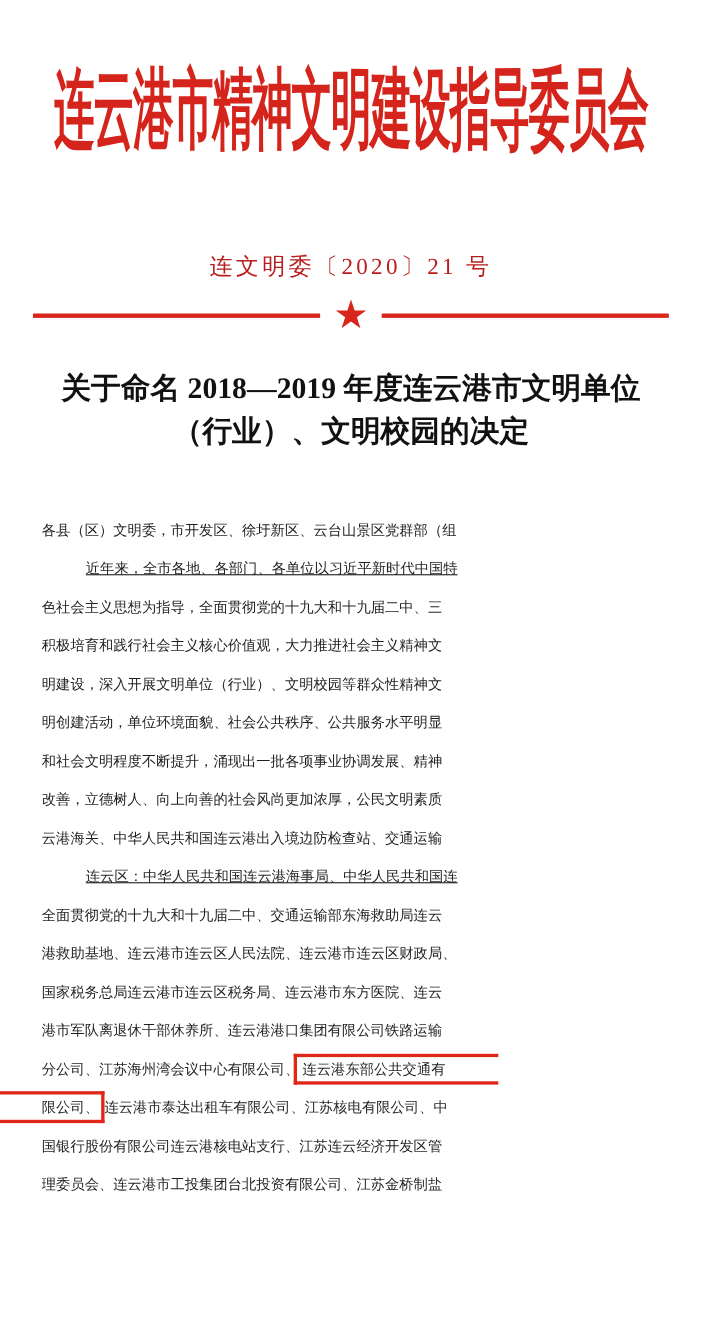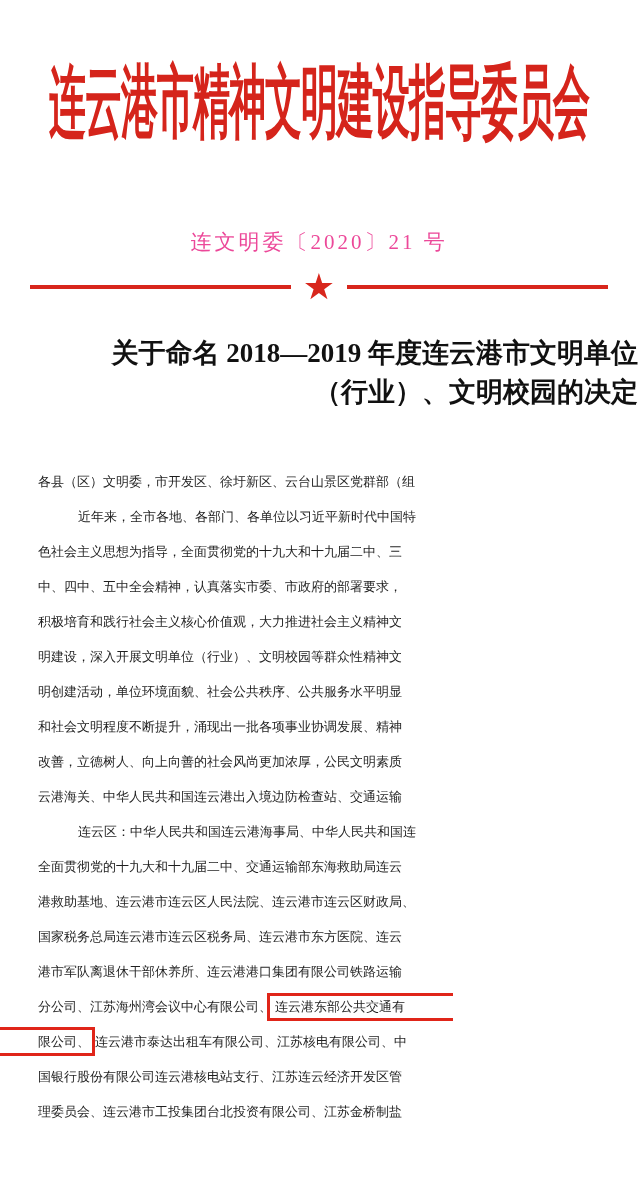--- a/index.html
+++ b/index.html
@@ -40,21 +40,21 @@
   }
   
   .doc-number {
     position: absolute;
     top: 228px;
     left: 0;
     width: 100%;
     text-align: center;
     font-size: 21px;
     letter-spacing: 3px;
-    color: #ec4899;
+    color: #b91c1c;
     white-space: nowrap;
   }
   
   .divider {
     position: absolute;
     top: 270px;
     left: 0;
     width: 100%;
     height: 34px;
     padding: 0 30px;
@@ -72,21 +72,21 @@
     line-height: 1;
     margin: 0 12px;
     font-family: "DejaVu Sans", sans-serif;
   }
   
   .doc-title {
     position: absolute;
     top: 334px;
     left: 0;
     width: 100%;
-    text-align: right;
+    text-align: center;
     font-size: 27px;
     font-weight: bold;
     line-height: 39px;
     color: #111111;
     white-space: nowrap;
   }
   
   .body-text {
     position: absolute;
     top: 440px;
@@ -96,20 +96,21 @@
     line-height: 35px;
     color: #1f1f1f;
     margin-top: 24px;
   }
   .body-text .line {
     height: 35px;
     white-space: nowrap;
   }
   .body-text .line.indent {
     text-indent: 40px;
+    text-decoration: underline;
   }
   
   .seg { display: inline; }
   .seg.box-right {
     border: 3px solid var(--box-red);
     border-right: none;
     padding: 3px 48px 4px 5px;
     margin-right: -48px;
     margin-left: -5px;
   }
@@ -137,21 +138,20 @@
 
   <div class="doc-title">
     <div>关于命名 2018—2019 年度连云港市文明单位</div>
     <div>（行业）、文明校园的决定</div>
   </div>
 
   <div class="body-text" id="body-text">
       <div class="line">各县（区）文明委，市开发区、徐圩新区、云台山景区党群部（组</div>
       <div class="line indent">近年来，全市各地、各部门、各单位以习近平新时代中国特</div>
       <div class="line">色社会主义思想为指导，全面贯彻党的十九大和十九届二中、三</div>
-      <div class="line">中、四中、五中全会精神，认真落实市委、市政府的部署要求，</div>
       <div class="line">积极培育和践行社会主义核心价值观，大力推进社会主义精神文</div>
       <div class="line">明建设，深入开展文明单位（行业）、文明校园等群众性精神文</div>
       <div class="line">明创建活动，单位环境面貌、社会公共秩序、公共服务水平明显</div>
       <div class="line">和社会文明程度不断提升，涌现出一批各项事业协调发展、精神</div>
       <div class="line">改善，立德树人、向上向善的社会风尚更加浓厚，公民文明素质</div>
       <div class="line">云港海关、中华人民共和国连云港出入境边防检查站、交通运输</div>
       <div class="line indent">连云区：中华人民共和国连云港海事局、中华人民共和国连</div>
       <div class="line">全面贯彻党的十九大和十九届二中、交通运输部东海救助局连云</div>
       <div class="line">港救助基地、连云港市连云区人民法院、连云港市连云区财政局、</div>
       <div class="line">国家税务总局连云港市连云区税务局、连云港市东方医院、连云</div>

